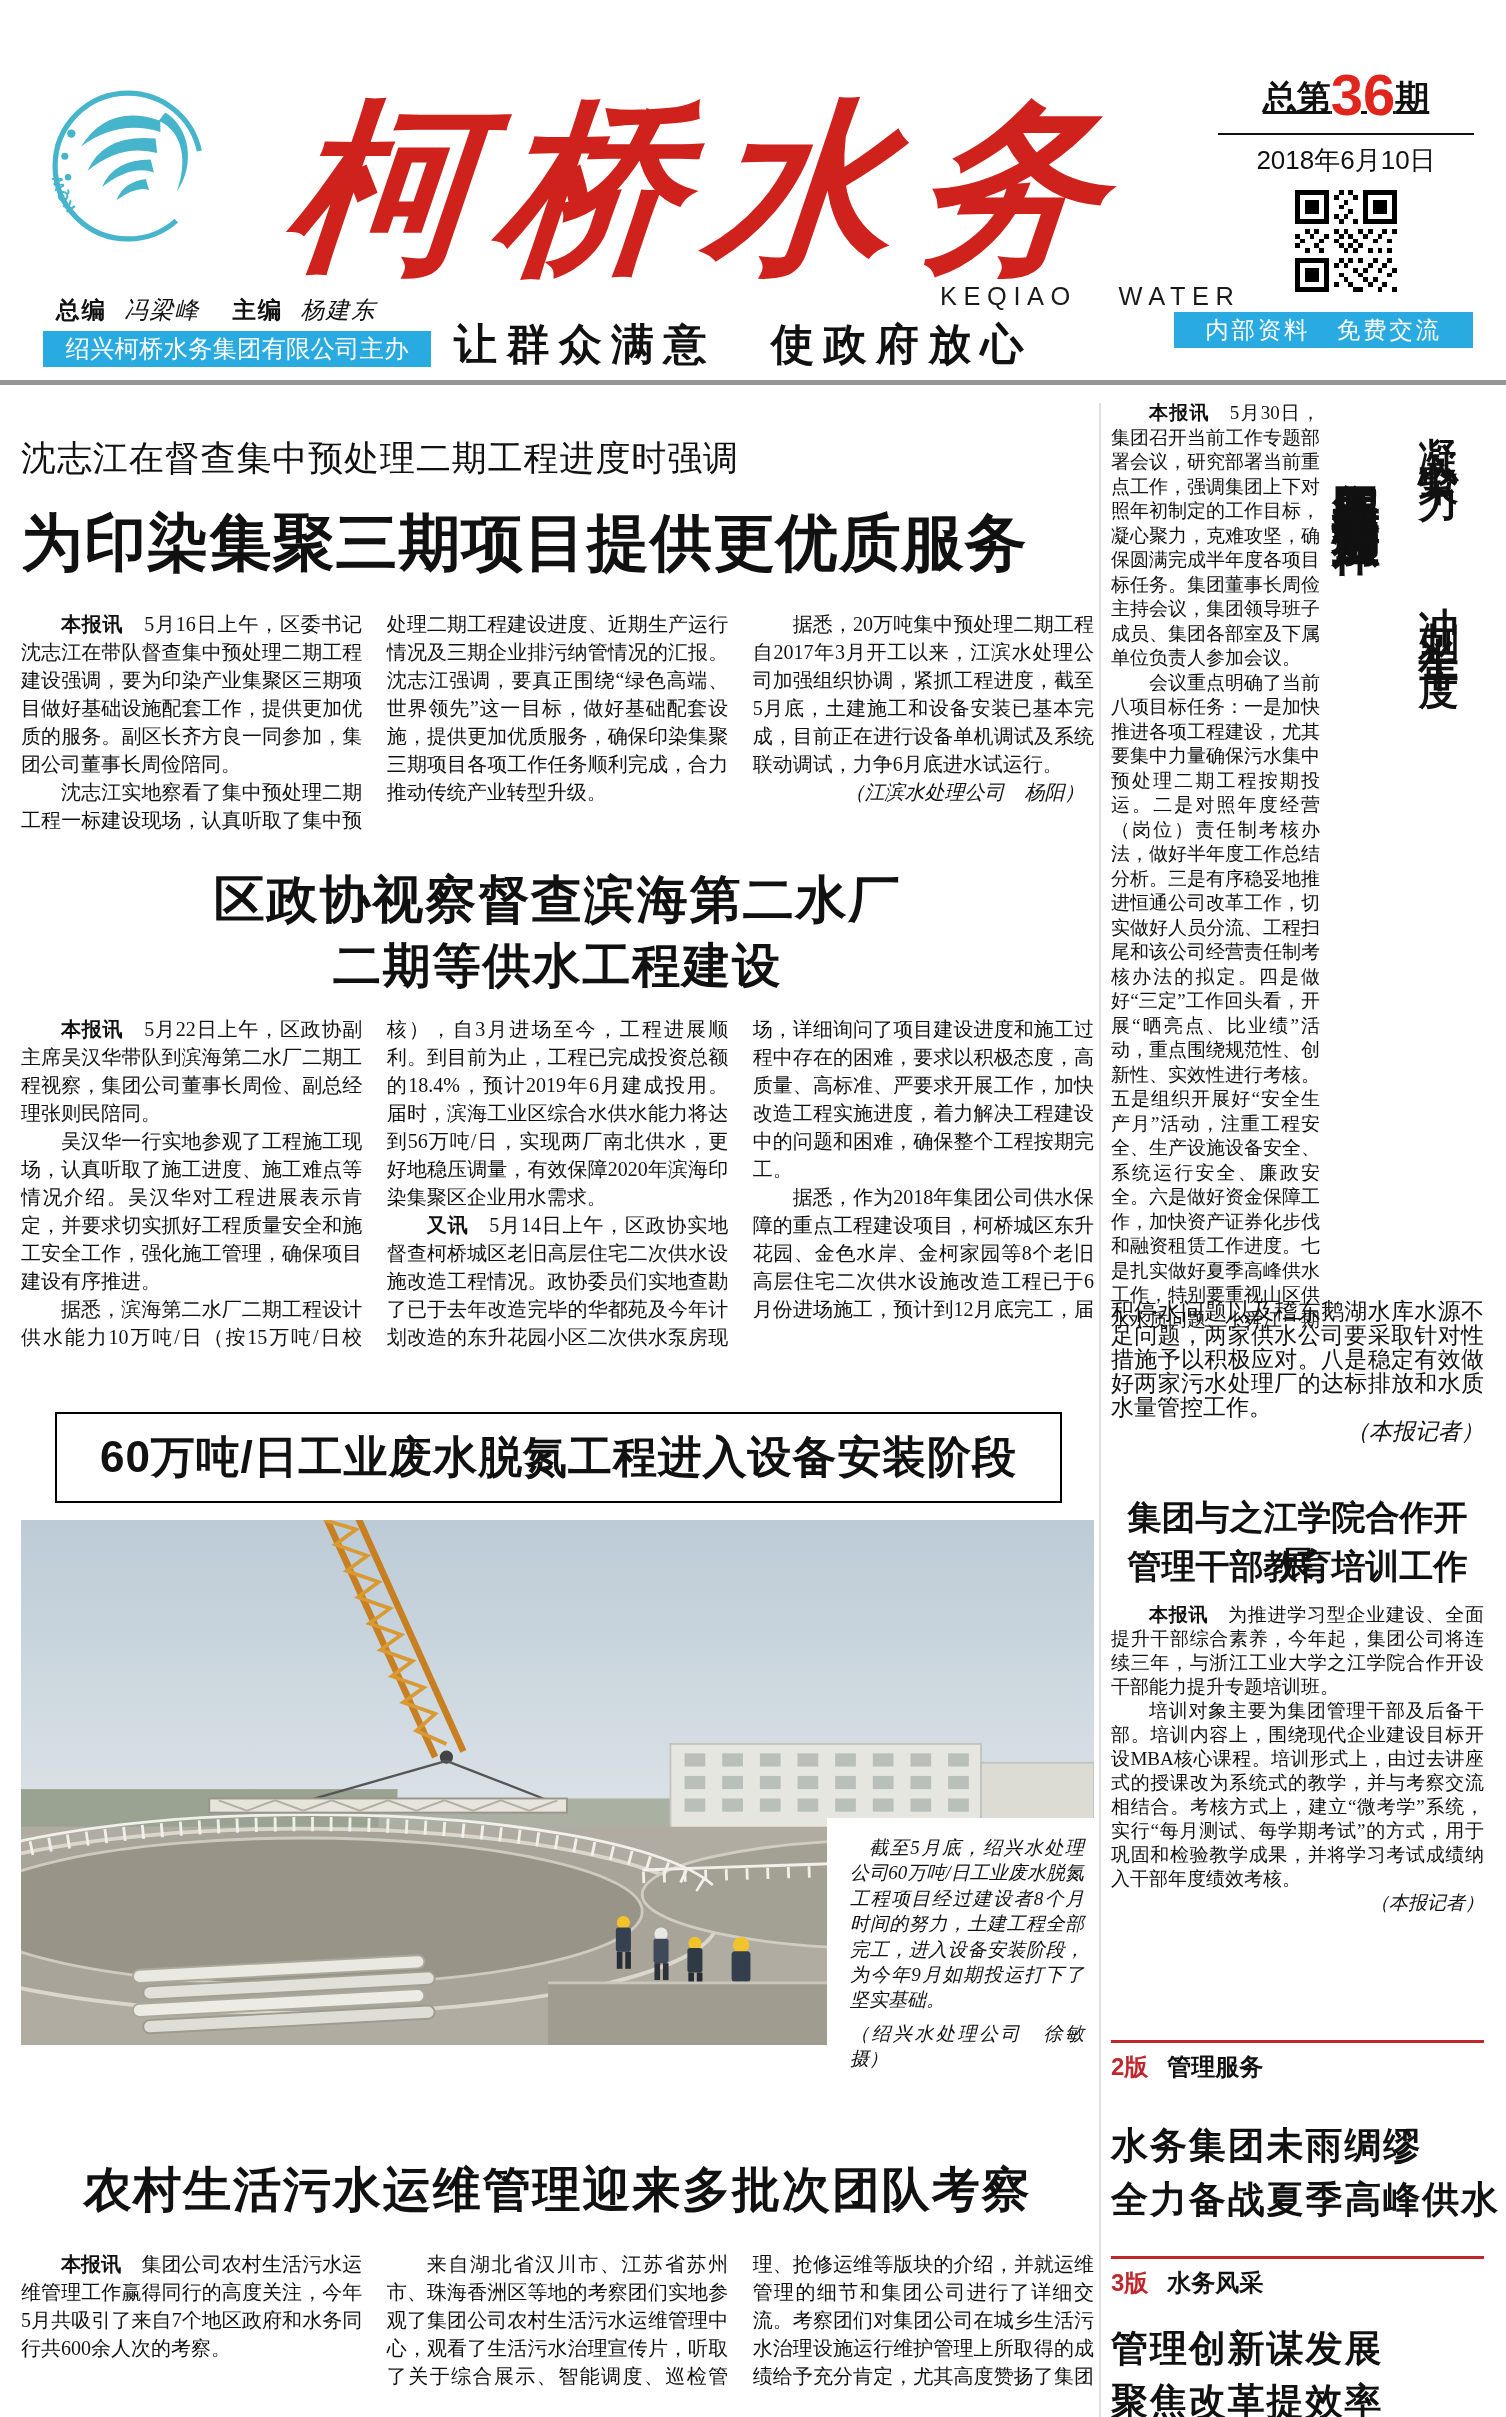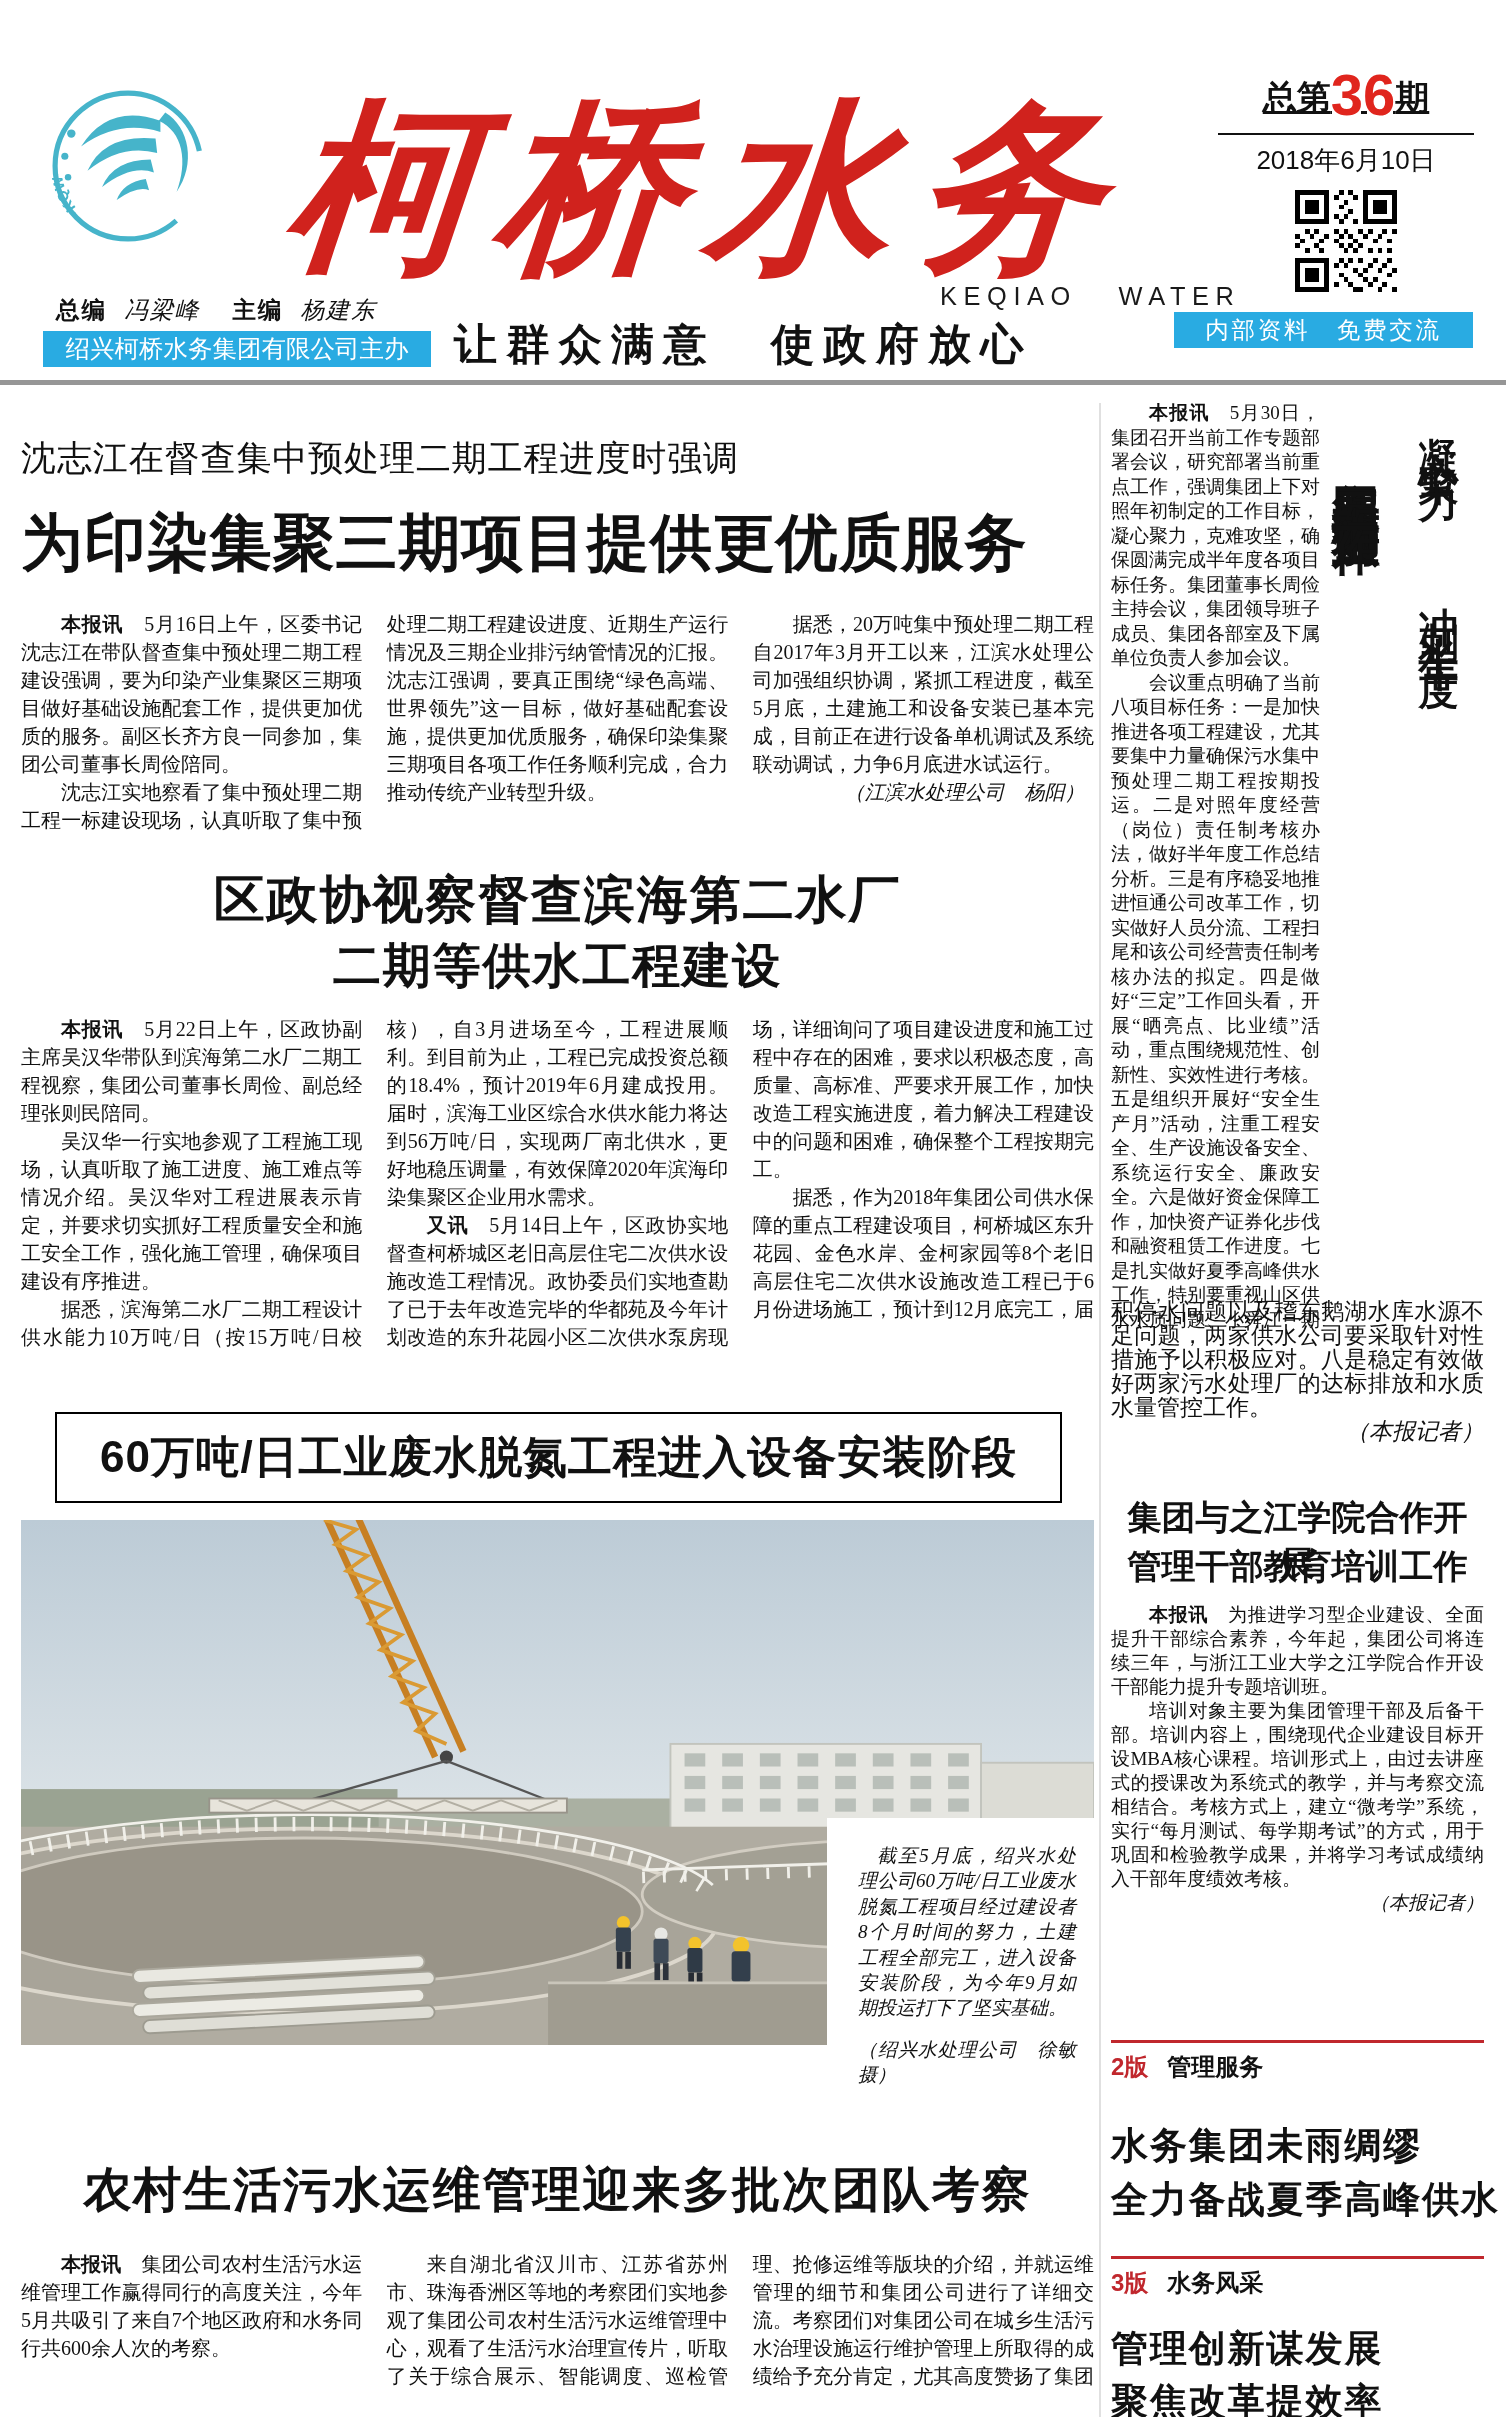--- a/index.html
+++ b/index.html
@@ -46,21 +46,21 @@
   .a2-h1{left:21px;top:866px;width:1073px;text-align:center;font-size:51px;font-weight:900;letter-spacing:1.9px;}
   .a2-h2{left:21px;top:934px;width:1073px;text-align:center;font-size:48px;font-weight:900;letter-spacing:1.9px;}
   .a2-body{left:21px;top:1015px;width:1073px;height:362px;column-count:3;font-size:20px;line-height:28px;}
   
   .ph-box{left:55px;top:1412px;width:1003px;border:2.8px solid #000;padding:14px 0;
      text-align:center;font-size:44px;font-weight:900;letter-spacing:0.9px;}
   .photo-wrap{left:21px;top:1520px;width:1073px;height:525px;}
   .photo-wrap svg{display:block;width:100%;height:100%;}
   .caption{position:absolute;right:0;bottom:0;width:250px;height:218px;background:#fff;
      padding:9.4px 1.9px 0 15px;font-size:19px;line-height:25.4px;text-align:justify;font-style:italic;}
-  .caption p{margin:16px;text-indent:1em;}
+  .caption p{margin:8px;text-indent:1em;}
   .caption .credit{text-indent:0;margin-top:3.8px;}
   
   .a4-headline{left:21px;top:2158px;width:1073px;text-align:center;font-size:48px;font-weight:900;letter-spacing:1.9px;}
   .a4-body{left:21px;top:2250px;width:1073px;height:167px;column-count:3;font-size:20px;line-height:28px;}
   
   .sb-kicker{left:1411px;top:405px;height:951px;writing-mode:vertical-rl;text-orientation:upright;
      font-size:40px;font-weight:bold;letter-spacing:15px;}
   .sb-vhead{left:1324px;top:446px;height:838px;writing-mode:vertical-rl;text-orientation:upright;
      font-size:48px;font-weight:900;letter-spacing:2.8px;}
   .sb-narrow{left:1111px;top:401px;width:209px;height:930px;font-size:19px;line-height:24.5px;

